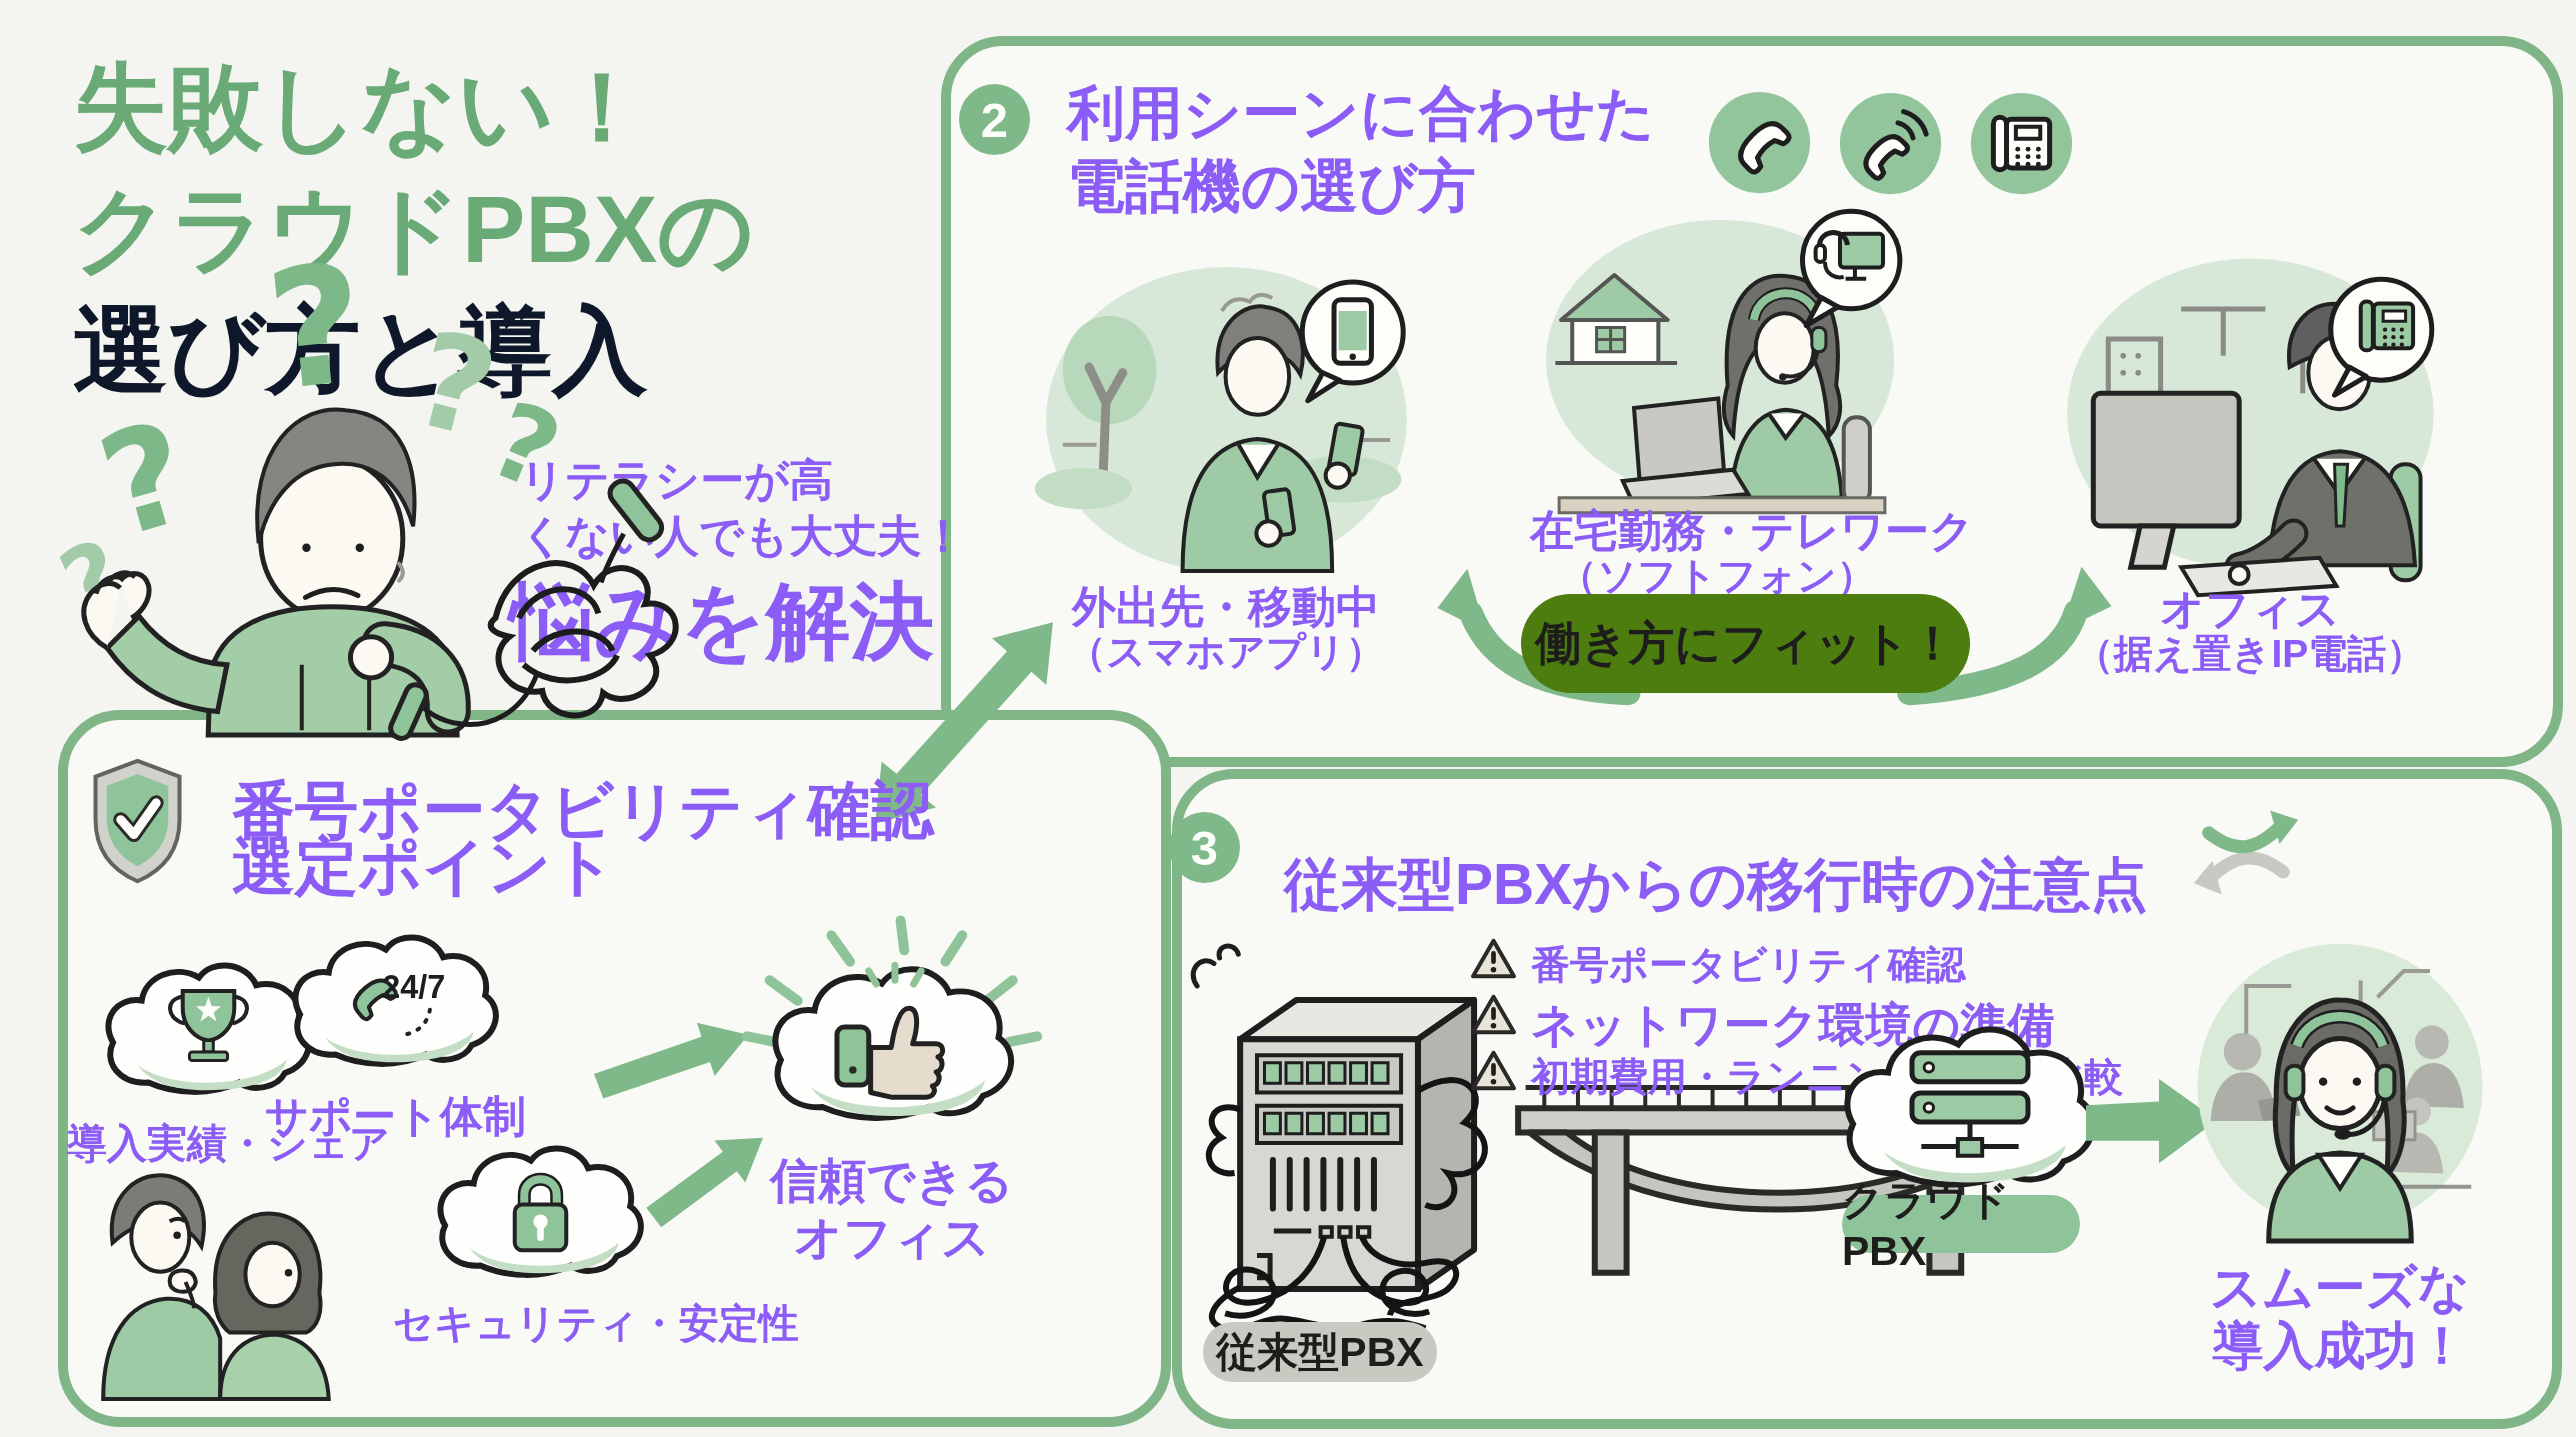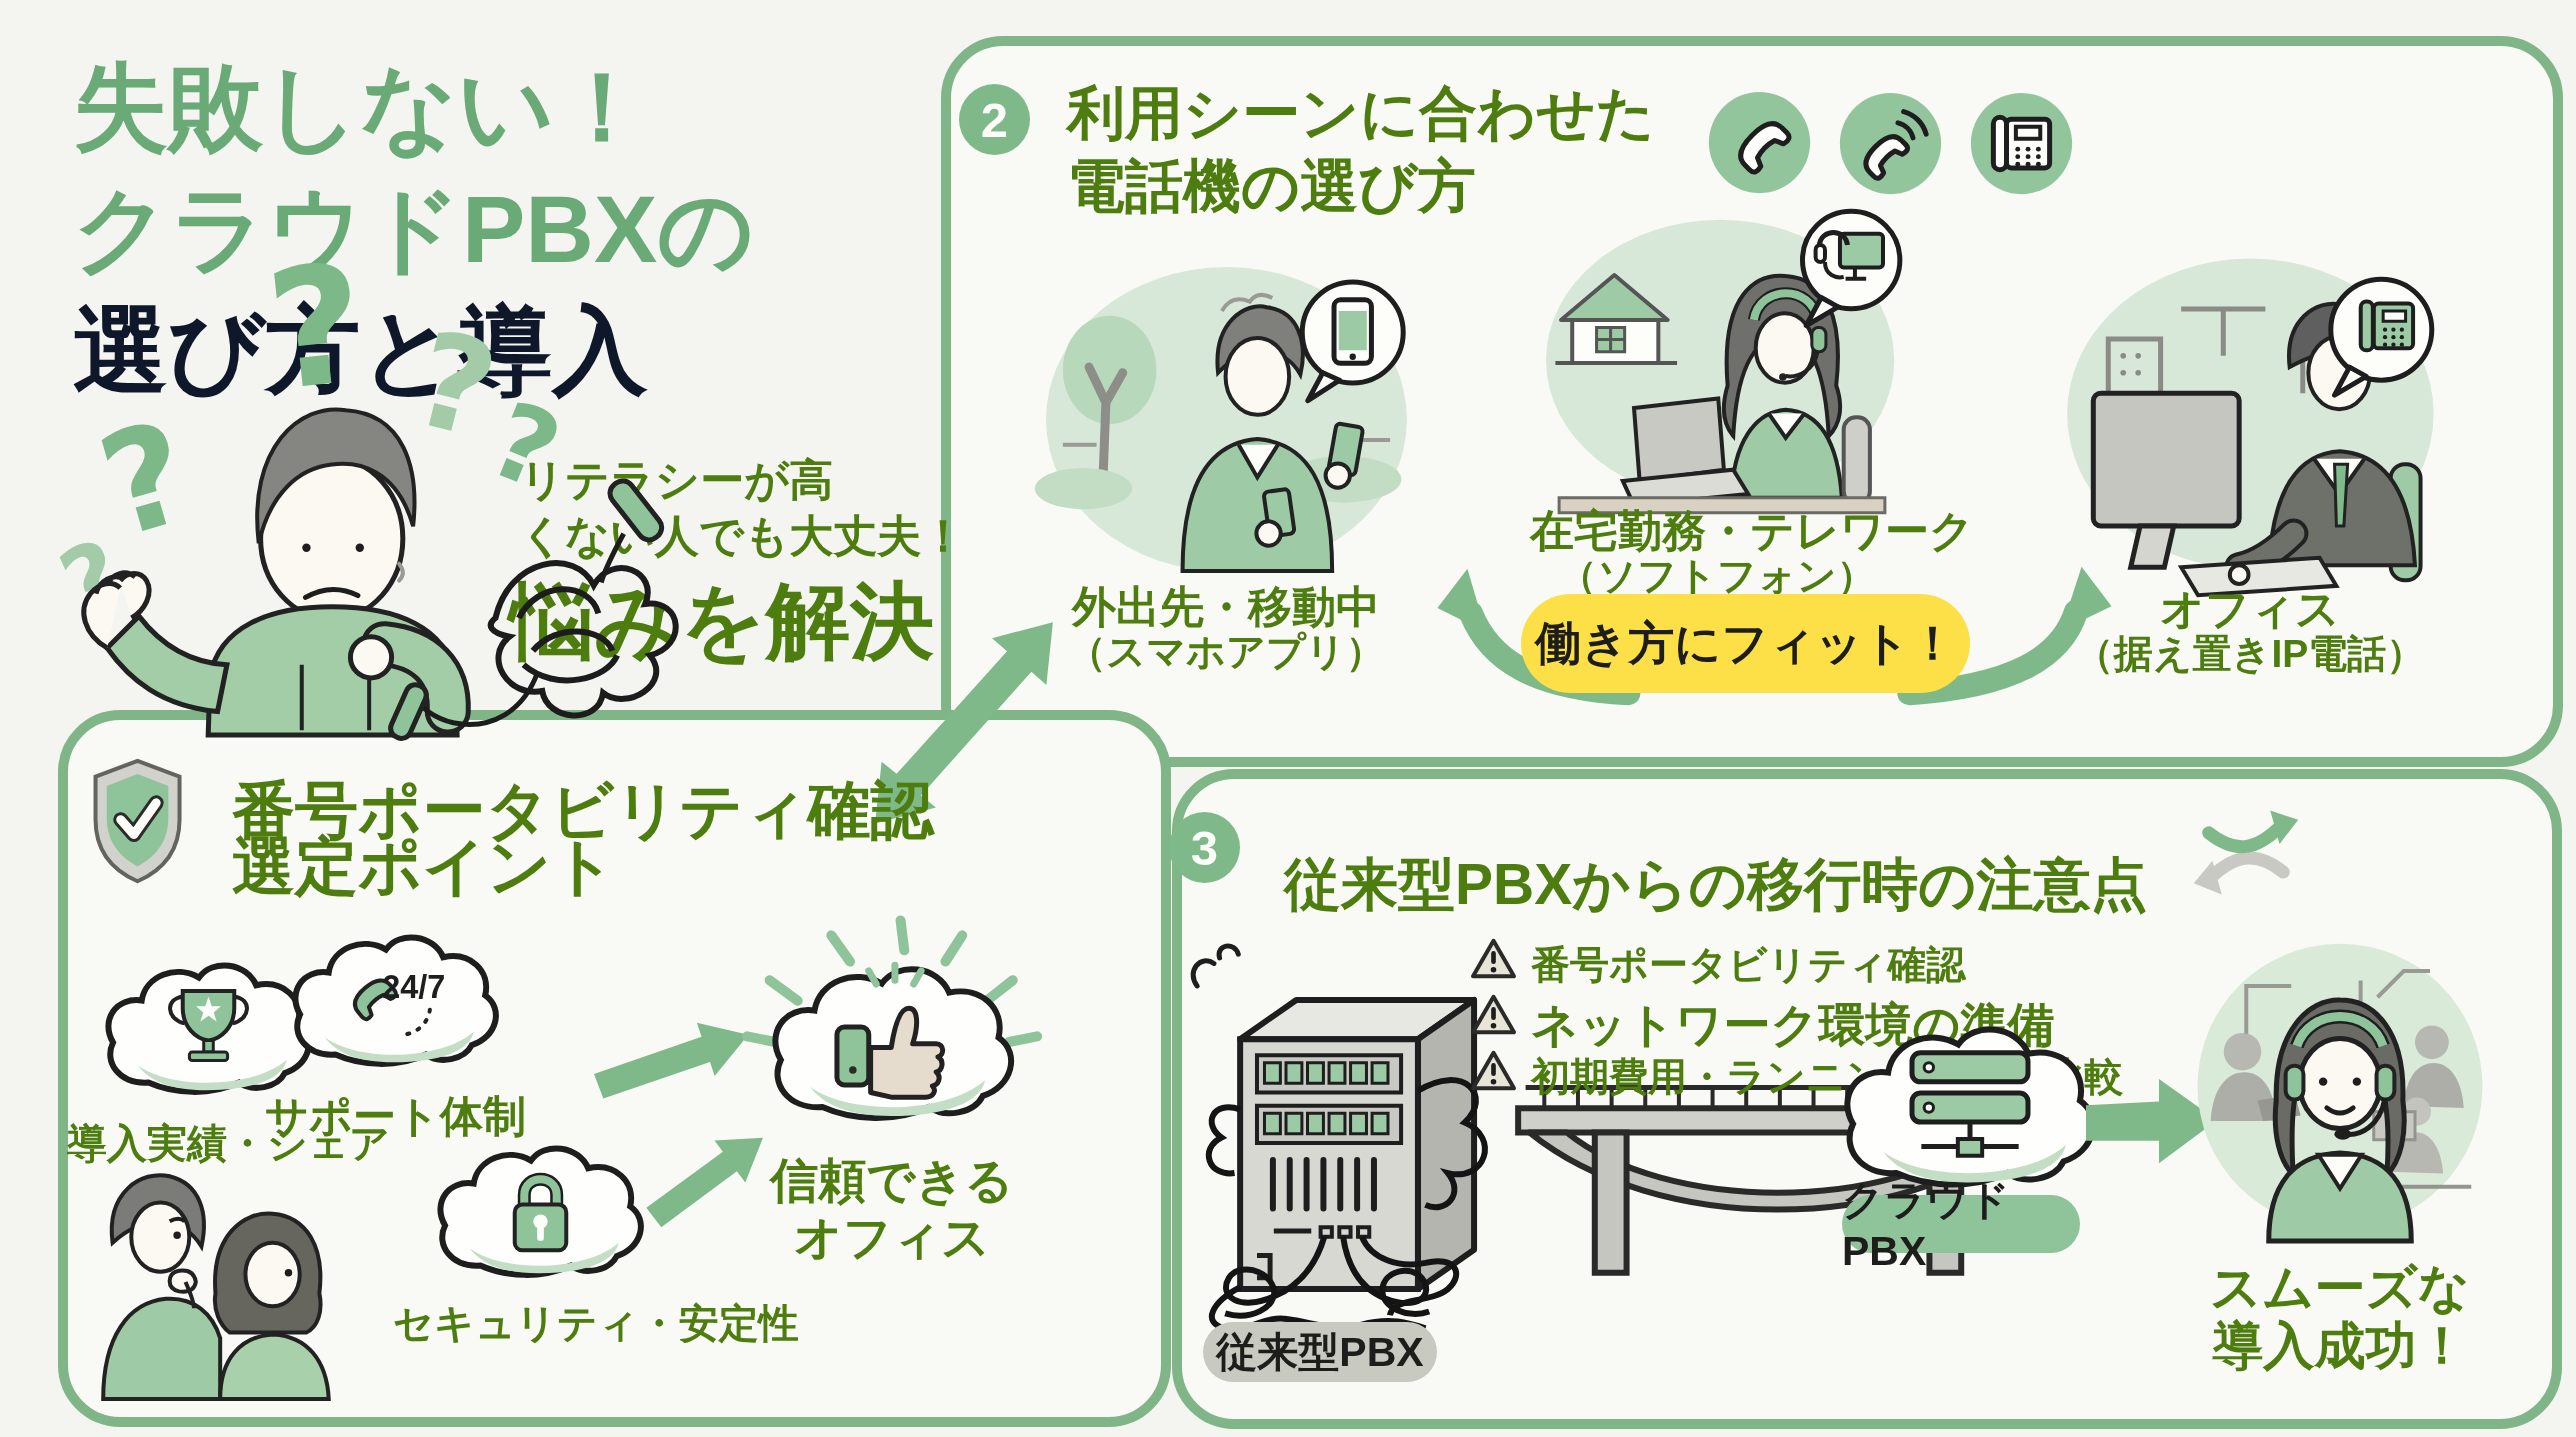--- a/index.html
+++ b/index.html
@@ -1,19 +1,19 @@
 <!DOCTYPE html>
 <html style="font-size:15px"><head>
 <meta charset="utf-8">
 <style>
   html,body{margin:0;padding:0;background:#eef0ea;}
   .stage{position:relative;width:2576px;height:1438px;background:#f4f5f0;overflow:hidden;
          font-family:"Liberation Sans","DejaVu Sans",sans-serif;color:#1d1d1b;}
   .panel{position:absolute;border:10.3px solid #7fb587;border-radius:62px;background:#f9faf5;}
-  .t{position:absolute;font-weight:900;color:#4d7c0f;white-space:nowrap;}
+  .t{position:absolute;font-weight:900;color:#8b5cf6;white-space:nowrap;}
   .center{text-align:center;}
   .badge{position:absolute;width:71px;height:71px;border-radius:50%;background:#7fb989;color:#fdfdfa;
          font-size:49px;font-weight:900;display:flex;align-items:center;justify-content:center;}
   .pill{position:absolute;border-radius:32px;display:flex;align-items:center;justify-content:center;
         font-weight:900;color:#1d1d1b;}
   .green{color:#69aa76;}
   .gray{color:#0f172a;}
   .qmark{font-family:"DejaVu Sans",sans-serif;font-weight:bold;fill:#7db888;text-anchor:middle;}
   .qlight{fill:#a4cba8;}
   svg{position:absolute;overflow:visible;}
@@ -230,21 +230,21 @@
   <div class="t center" style="left:1530px;top:549px;width:374px;font-size:39px;">（ソフトフォン）</div>
   <div class="t center" style="left:2063px;top:580px;width:374px;font-size:44px;">オフィス</div>
   <div class="t center" style="left:2063px;top:627px;width:374px;font-size:39px;">（据え置きIP電話）</div>
 
   <svg style="left:1385px;top:520px;" width="749" height="206" viewBox="0 0 800 220">
     <path d="M260 185 C160 180 112 150 92 100" fill="none" stroke="#7fb989" stroke-width="24" stroke-linecap="round"></path>
     <polygon points="108,120 56,94 88,52" fill="#7fb989"></polygon>
     <path d="M560 185 C668 178 722 148 738 98" fill="none" stroke="#7fb989" stroke-width="24" stroke-linecap="round"></path>
     <polygon points="722,118 776,92 744,50" fill="#7fb989"></polygon>
   </svg>
-  <div class="pill" style="left:1521px;top:594px;width:449px;height:99px;border-radius:50px;background:#fde047;font-size:46px;">
+  <div class="pill" style="left:1521px;top:594px;width:449px;height:99px;border-radius:50px;background:#4d7c0f;font-size:46px;">
     <span>働き方にフィット！</span>
   </div>
 
   <svg style="left:89px;top:756px;" width="98" height="131" viewBox="0 0 105 140">
     <path d="M52 5 L97 22 V68 C97 103 77 123 52 134 C27 123 7 103 7 68 V22 Z" fill="#d2d2cc" stroke="#63635f" stroke-width="4"></path>
     <path d="M52 19 L85 32 V66 C85 92 71 108 52 118 C33 108 19 92 19 66 V32 Z" fill="#8fc49a"></path>
     <polyline points="34,68 48,84 72,50" fill="none" stroke="#2b2b29" stroke-width="15" stroke-linecap="round" stroke-linejoin="round"></polyline>
     <polyline points="34,68 48,84 72,50" fill="none" stroke="#fdfdfa" stroke-width="9" stroke-linecap="round" stroke-linejoin="round"></polyline>
   </svg>
   <div class="t" style="left:232px;top:768px;font-size:63px;">番号ポータビリティ確認</div>

